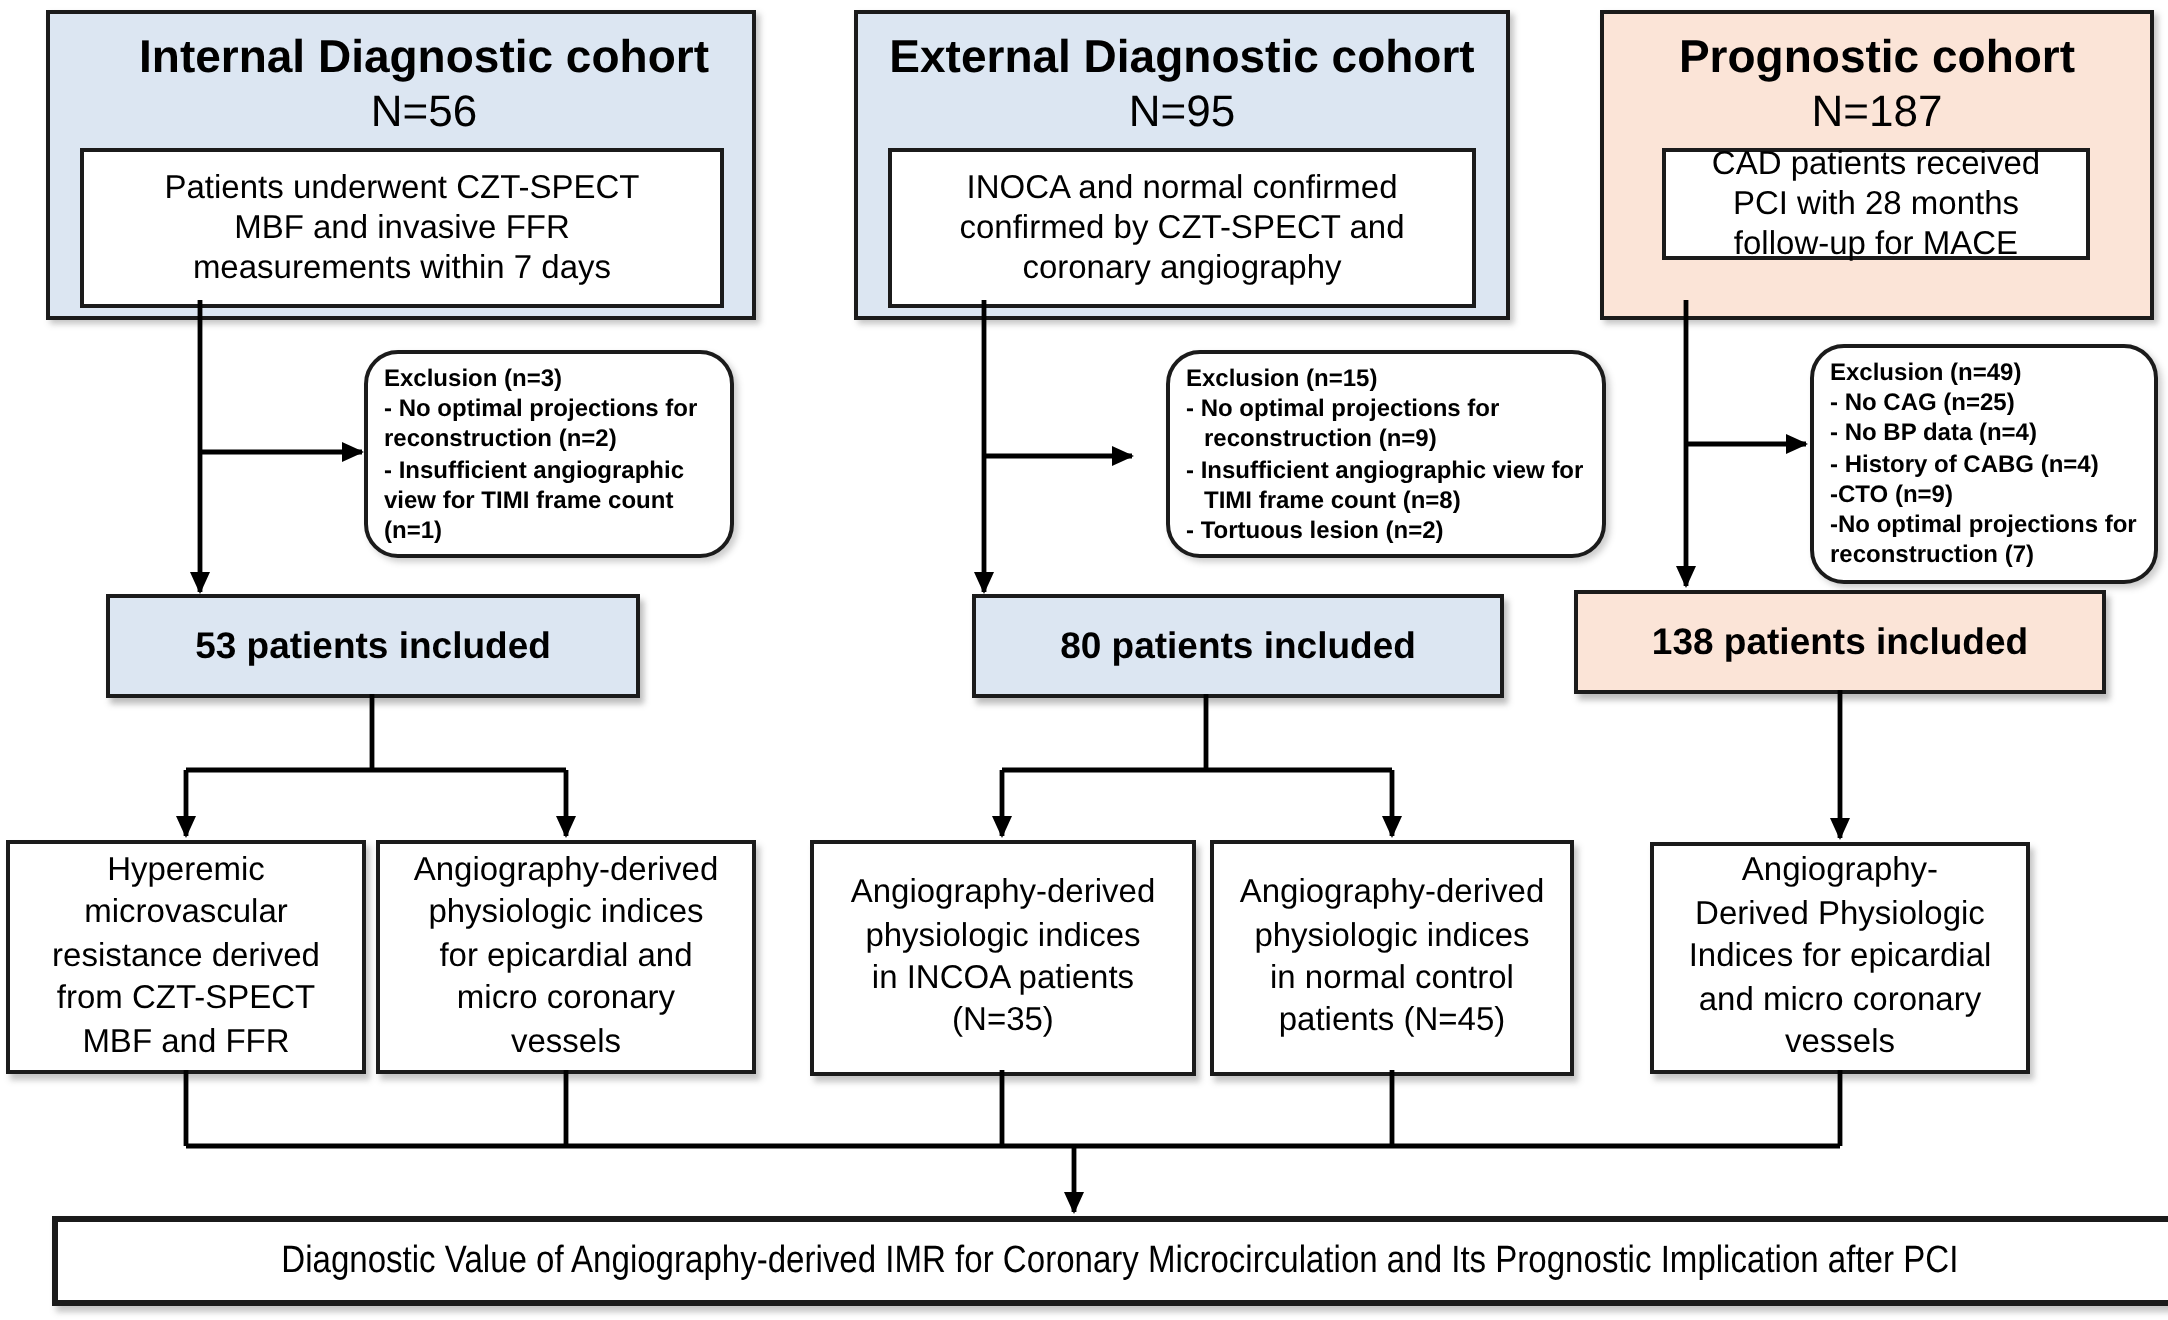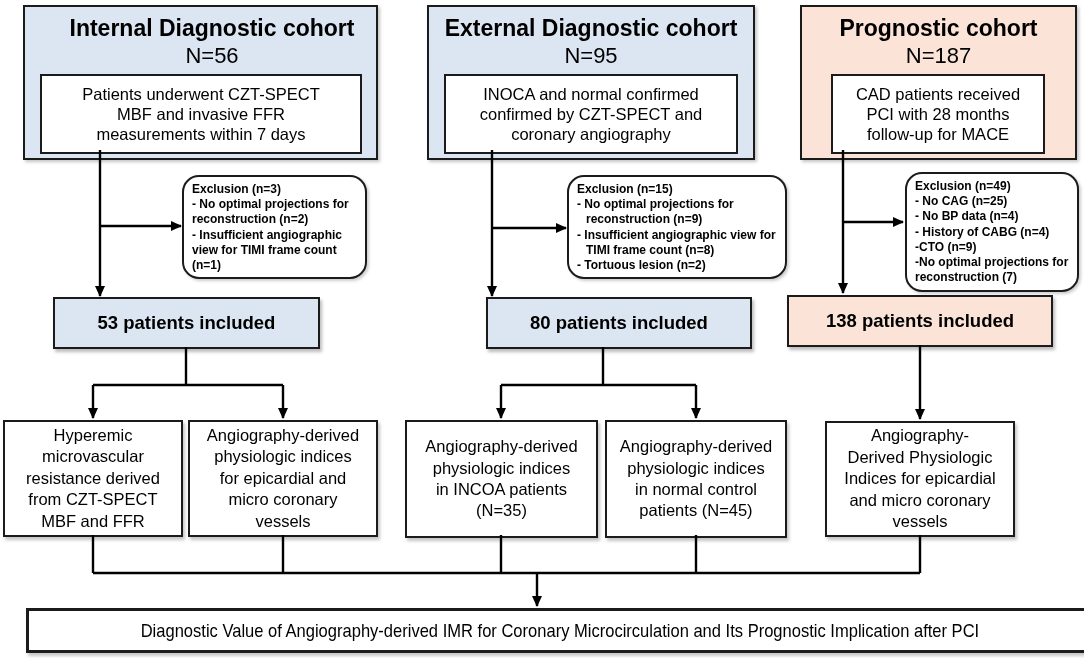--- a/index.html
+++ b/index.html
@@ -134,32 +134,32 @@
     <div class="cohort-title">External Diagnostic cohort</div>
     <div class="cohort-n">N=95</div>
     <div class="cohort-desc" style="left:15px; top:67px; width:294px; height:80px;">INOCA and normal confirmed
 confirmed by CZT-SPECT and
 coronary angiography</div>
   </div>
 
   <div class="box cohort peach" style="left:800px; top:5px; width:277px; height:155px;">
     <div class="cohort-title">Prognostic cohort</div>
     <div class="cohort-n">N=187</div>
-    <div class="cohort-desc" style="left:29px; top:67px; width:214px; height:80px;">CAD patients received
+    <div class="cohort-desc" style="left:29px; top:67px; width:214px; height:56px;">CAD patients received
 PCI with 28 months
 follow-up for MACE</div>
   </div>
 
   <div class="box excl" style="left:182px; top:175px; width:185px;">
     <div>Exclusion (n=3)</div>
     <div>- No optimal projections for reconstruction (n=2)</div>
     <div>- Insufficient angiographic view for TIMI frame count (n=1)</div>
   </div>
 
-  <div class="box excl" style="left:567px; top:175px; width:220px;">
+  <div class="box excl" style="left:583px; top:175px; width:220px;">
     <div>Exclusion (n=15)</div>
     <div class="hang">- No optimal projections for reconstruction (n=9)</div>
     <div class="hang">- Insufficient angiographic view for TIMI frame count (n=8)</div>
     <div class="hang">- Tortuous lesion (n=2)</div>
   </div>
 
   <div class="box excl" style="left:905px; top:172px; width:174px;">
     <div>Exclusion (n=49)</div>
     <div>- No CAG (n=25)</div>
     <div>- No BP data (n=4)</div>

